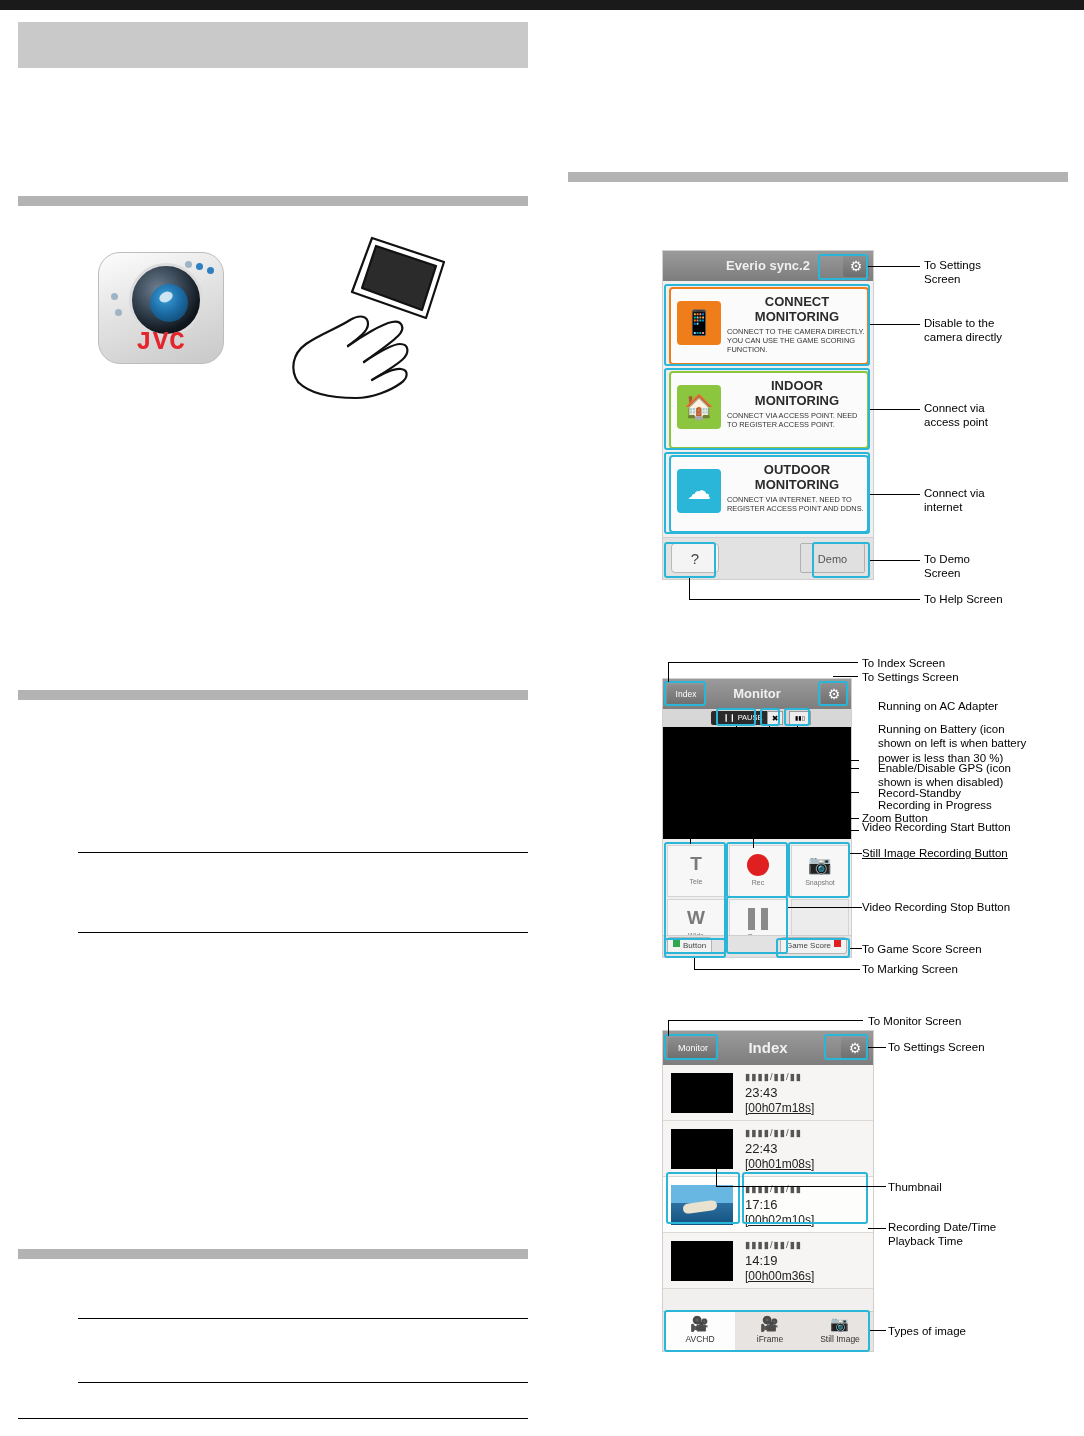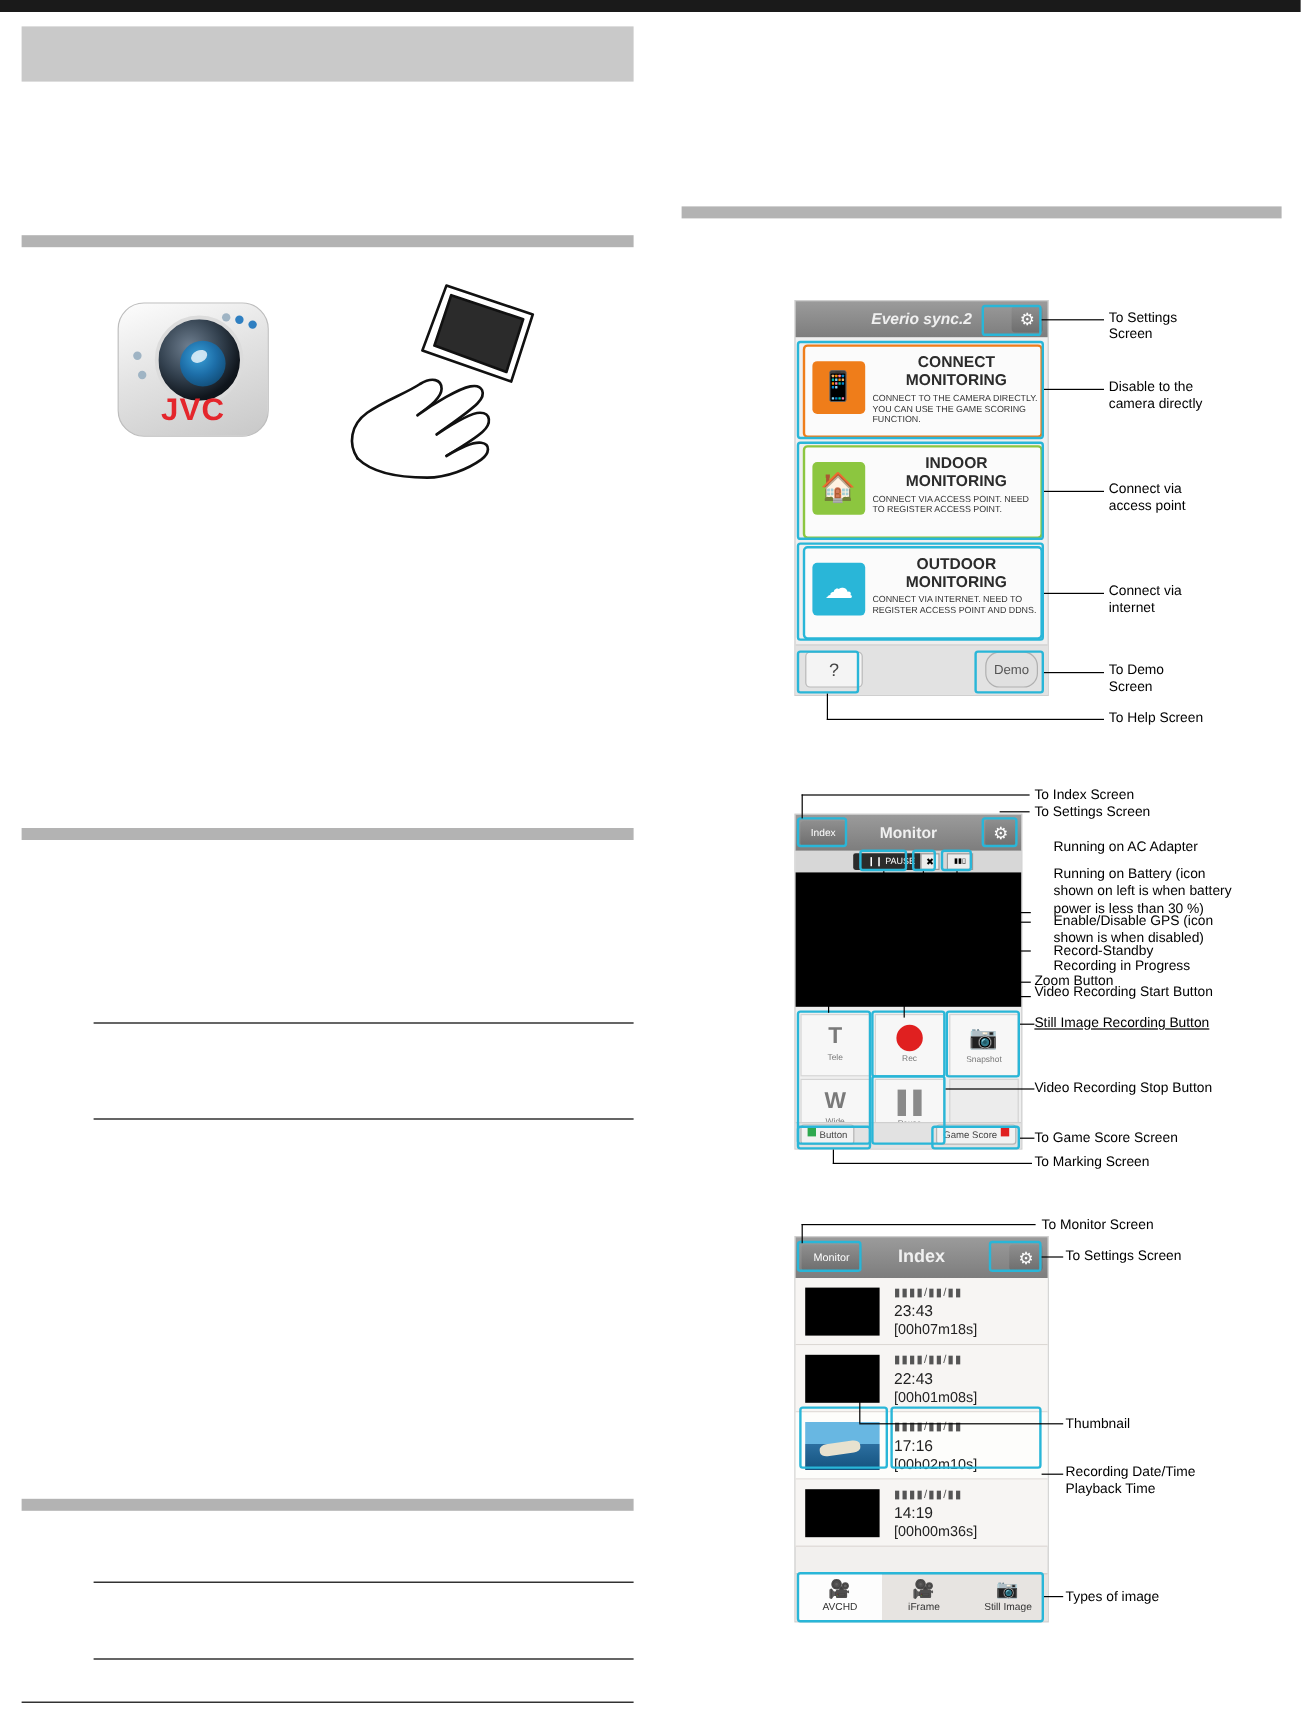--- a/index.html
+++ b/index.html
@@ -60,42 +60,41 @@
     position:absolute; left:9px; top:8px; width:14px; height:10px;
     border-radius:50%; background:rgba(255,255,255,.75);
     transform: rotate(-25deg);
   }
   .dot { position:absolute; width:7px; height:7px; border-radius:50%; background:#9fb4c4; }
   .dot.blue { background:#2f7fc1; }
   .jvc-text {
     position:absolute; left:0; bottom:6px; width:100%;
     text-align:center; color:#e4262c; font-weight:bold;
     font-size:26px; letter-spacing:1px;
-    font-family:Liberation Sans, sans-serif;
+    font-family:Liberation Mono, monospace;
   }
   
   .hand-ill { position:absolute; left:276px; top:232px; width:180px; height:170px; }
 
   
   .fig { position:absolute; }
   .callout-text {
     position:absolute; font-size:11.5px; color:#000; line-height:1.25;
     font-family:"Liberation Sans", sans-serif;
   }
   .hl { position:absolute; border:2px solid #29b6d8; border-radius:3px; }
 
   
   #fig1 { left:662px; top:250px; width:212px; height:330px;
           background:#efefef; border:1px solid #cfcfcf; }
   #fig1 .titlebar {
     position:absolute; left:0; top:0; width:100%; height:30px;
     background: linear-gradient(#9b9b9b,#7d7d7d);
     color:#f0f0f0; font-size:13px; text-align:center; line-height:30px;
     font-weight:bold;
-    font-style:italic;
   }
   .gear-btn {
     position:absolute; right:4px; top:4px; width:26px; height:22px;
     background:linear-gradient(#8f8f8f,#6e6e6e); border-radius:3px;
     color:#fff; font-size:14px; text-align:center; line-height:22px;
   }
   .menu-card {
     position:absolute; left:6px; width:200px; height:78px;
     background:#fbfbfb; border:2px solid; border-radius:4px;
   }
@@ -120,22 +119,22 @@
   #fig1 .bottombar {
     position:absolute; left:0; bottom:0; width:100%; height:42px; background:#e2e2e2;
     border-top:1px solid #cfcfcf;
   }
   .help-btn {
     position:absolute; left:8px; bottom:6px; width:48px; height:30px;
     background:#f4f4f4; border:1px solid #b9b9b9; border-radius:4px;
     font-size:15px; text-align:center; line-height:30px; color:#444;
   }
   .demo-btn {
-    position:absolute; right:8px; bottom:6px; width:44px; height:30px;
-    background:#e0e0e0; border:1px solid #b0b0b0; border-radius:12px;
+    position:absolute; right:8px; bottom:6px; width:65px; height:30px;
+    background:#e0e0e0; border:1px solid #b0b0b0; border-radius:2px;
     font-size:11px; text-align:center; line-height:30px; color:#555;
   }
 
   
   #fig2 { left:662px; top:678px; width:190px; height:280px; background:#efefef; border:1px solid #cfcfcf; }
   #fig2 .titlebar {
     position:absolute; left:0; top:0; width:100%; height:30px;
     background:linear-gradient(#9b9b9b,#7d7d7d);
     color:#f0f0f0; font-size:13px; text-align:center; line-height:30px; font-weight:bold;
   }
@@ -200,21 +199,21 @@
     background:linear-gradient(#8f8f8f,#6e6e6e); border-radius:3px;
     color:#fff; font-size:9px; text-align:center; line-height:22px;
   }
   .irow {
     position:absolute; left:0; width:100%; height:56px;
     border-bottom:1px solid #dcd8d4; background:#f7f5f3;
   }
   .irow .th { position:absolute; left:8px; top:8px; width:62px; height:40px; background:#000; }
   .irow .dt { position:absolute; left:82px; top:6px; font-size:9.5px; color:#555; letter-spacing:1px; }
   .irow .tm { position:absolute; left:82px; top:20px; font-size:13px; color:#222; }
-  .irow .dur { position:absolute; left:82px; top:36px; font-size:12px; color:#222; }
+  .irow .dur { position:absolute; left:82px; top:36px; font-size:12px; color:#222;text-decoration:underline; }
   .kayak {
     background:linear-gradient(#68b7e2 0%,#68b7e2 45%,#2c6fa0 46%,#14527e 100%) !important;
     position:relative; overflow:hidden;
   }
   .kayak:after {
     content:""; position:absolute; left:12px; top:17px; width:34px; height:10px;
     background:#e8e2cf; border-radius:6px/4px; transform:rotate(-8deg);
   }
   #fig3 .tabbar {
     position:absolute; left:0; bottom:0; width:100%; height:40px; background:#e7e4e1; border-top:1px solid #cfcbc7;

